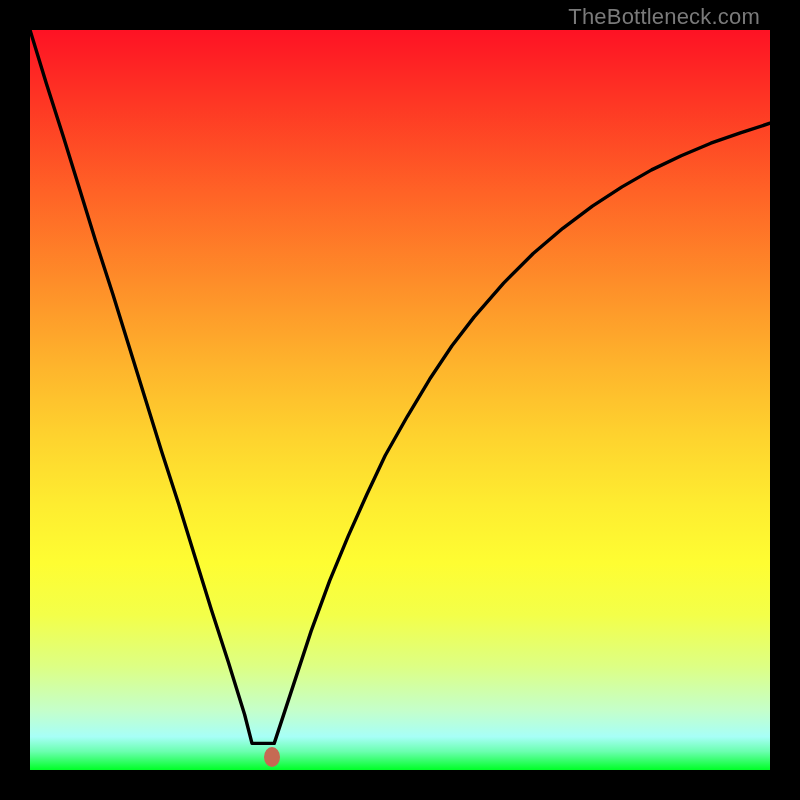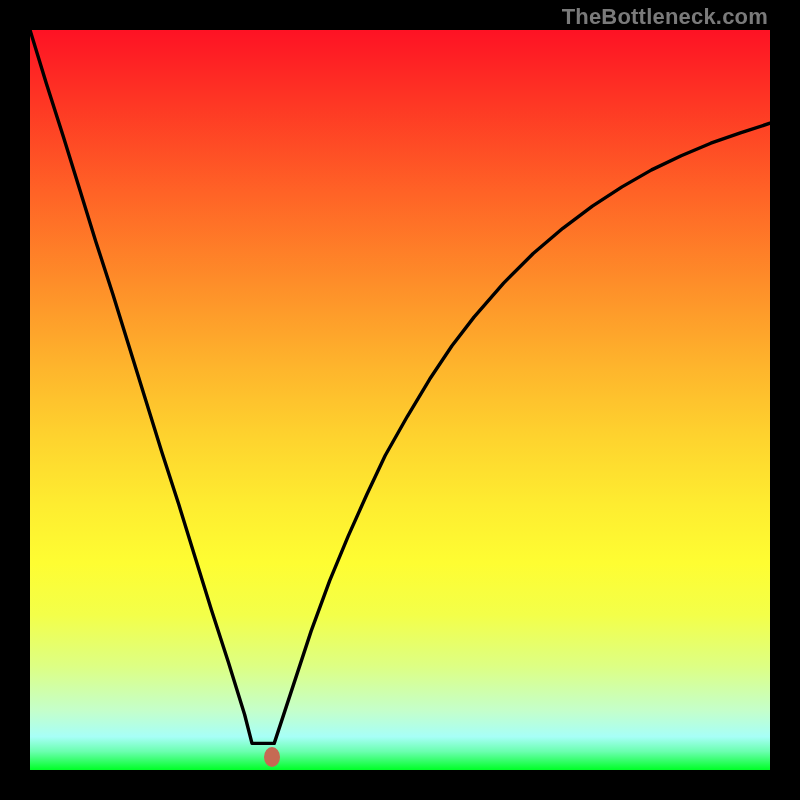--- a/index.html
+++ b/index.html
@@ -39,24 +39,24 @@
       #c4ffcb 92%,
       #a7fff7 95.5%,
       #6bffaf 97.5%,
       #00ff27 100%
     );
     box-sizing: border-box;
   }
   .watermark {
     position: absolute;
     top: 4px;
-    right: 32px;
+    right: 40px;
     color: #7a7a7a;
     font-size: 22px;
-    font-weight: 700;
+    font-weight: 400;
     letter-spacing: 0.2px;
     z-index: 2;
   }
   svg.curve {
     position: absolute;
     left: 0; top: 0;
     width: 740px;
     height: 740px;
     z-index: 3;
   }

